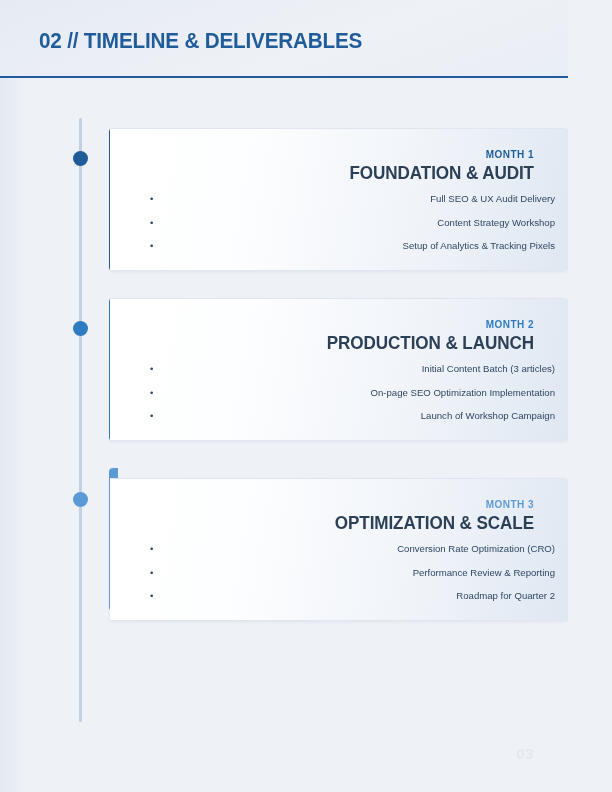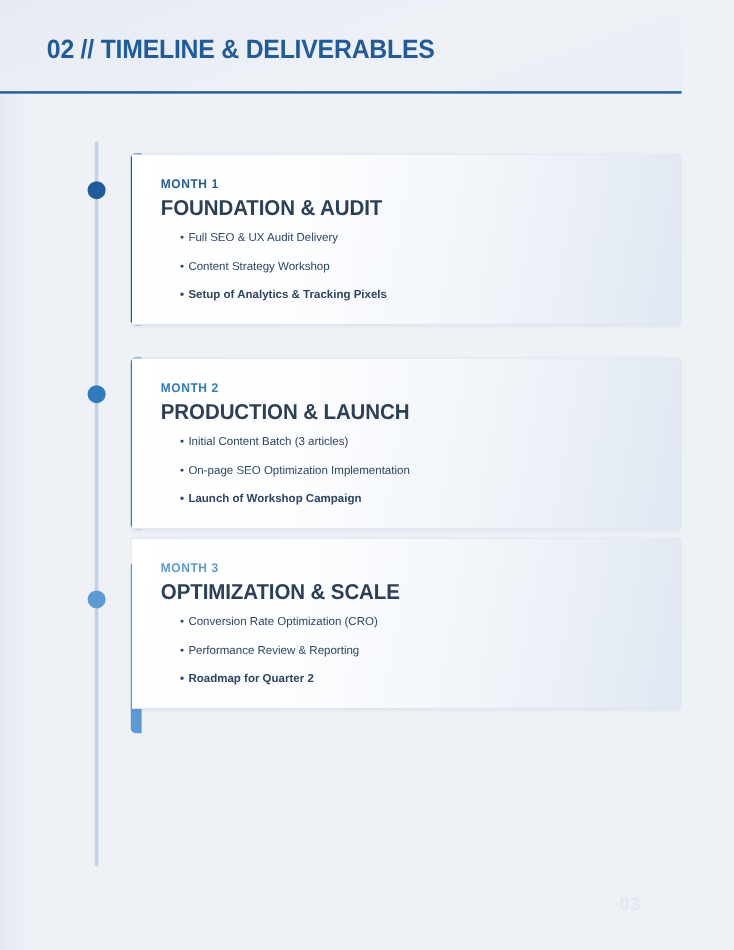--- a/index.html
+++ b/index.html
@@ -93,24 +93,25 @@
     left: 110px;
     width: 460px;
     height: 143px;
     background: linear-gradient(100deg, #ffffff 0%, #fdfeff 28%, #eef2f8 72%, #dfe7f1 100%);
     border-radius: 0 7px 7px 0;
     border: 1px solid #dfe6ef;
     border-left: none;
     box-shadow: 0 1px 3px rgba(40, 70, 110, 0.07);
     box-sizing: border-box;
     overflow: hidden;
+    text-align: right;
   }
   .card.c1 { top: 128px; }
   .card.c2 { top: 298px; }
-  .card.c3 { top: 448px; padding-left: 41px; }
+  .card.c3 { top: 478px; padding-left: 41px; }
 
   .card-accent {
     position: absolute;
     left: 109px;
     width: 9px;
     height: 143px;
     border-radius: 4px 0 0 4px;
   }
   .card-accent.a1 { top: 128px; background: #1f5c99; }
   .card-accent.a2 { top: 298px; background: #2e7cbf; }
@@ -155,21 +156,21 @@
   .bullets li {
     font-family: "Liberation Sans", sans-serif;
     font-size: 9.6px;
     color: #2d4663;
     line-height: 1;
     padding: 0 0 0 7px;
     margin: 0 0 14px 16px;
     position: relative;
     white-space: nowrap;
   }
-  .bullets li:last-child { margin-bottom: 0; font-weight: bold; }
+  .bullets li:last-child { margin-bottom: 0; }
   .bullets li::before {
     content: "\2022";
     position: absolute;
     left: 0;
     top: 0;
     color: #2d4663;
   }
 
   
   .page-number {

